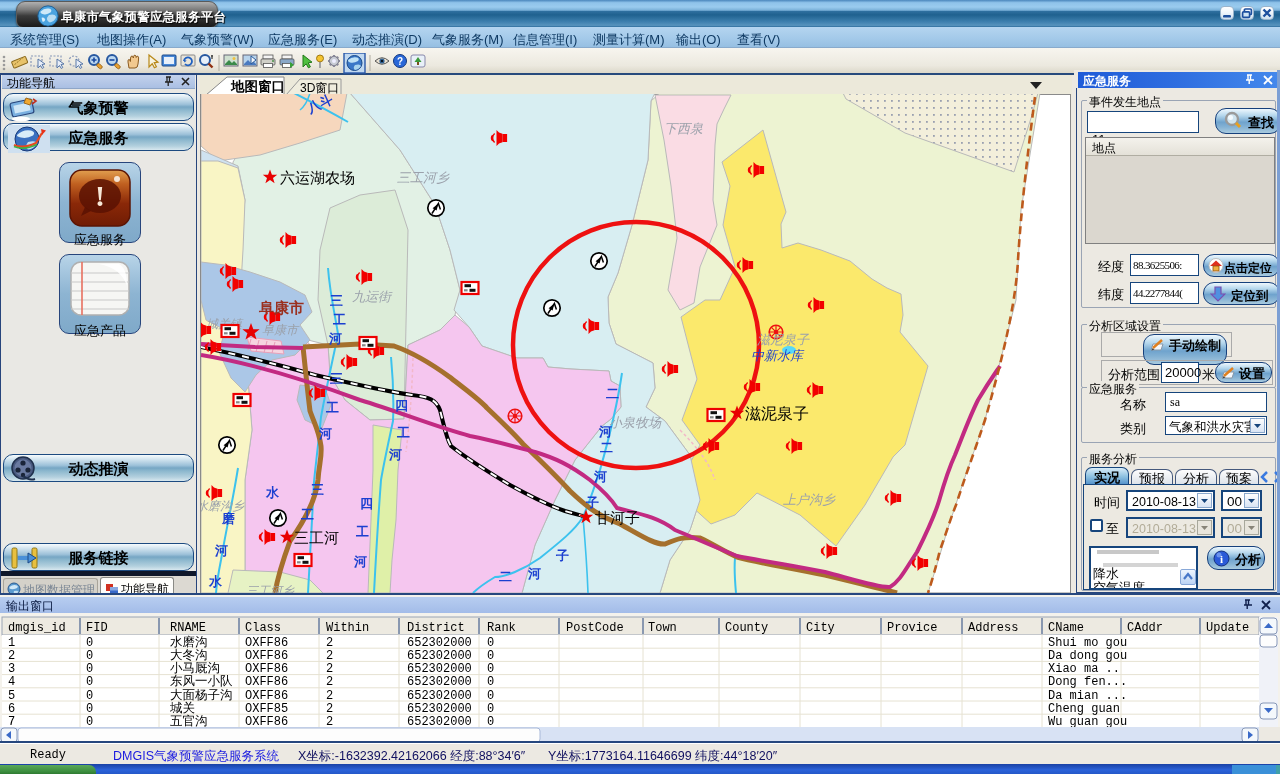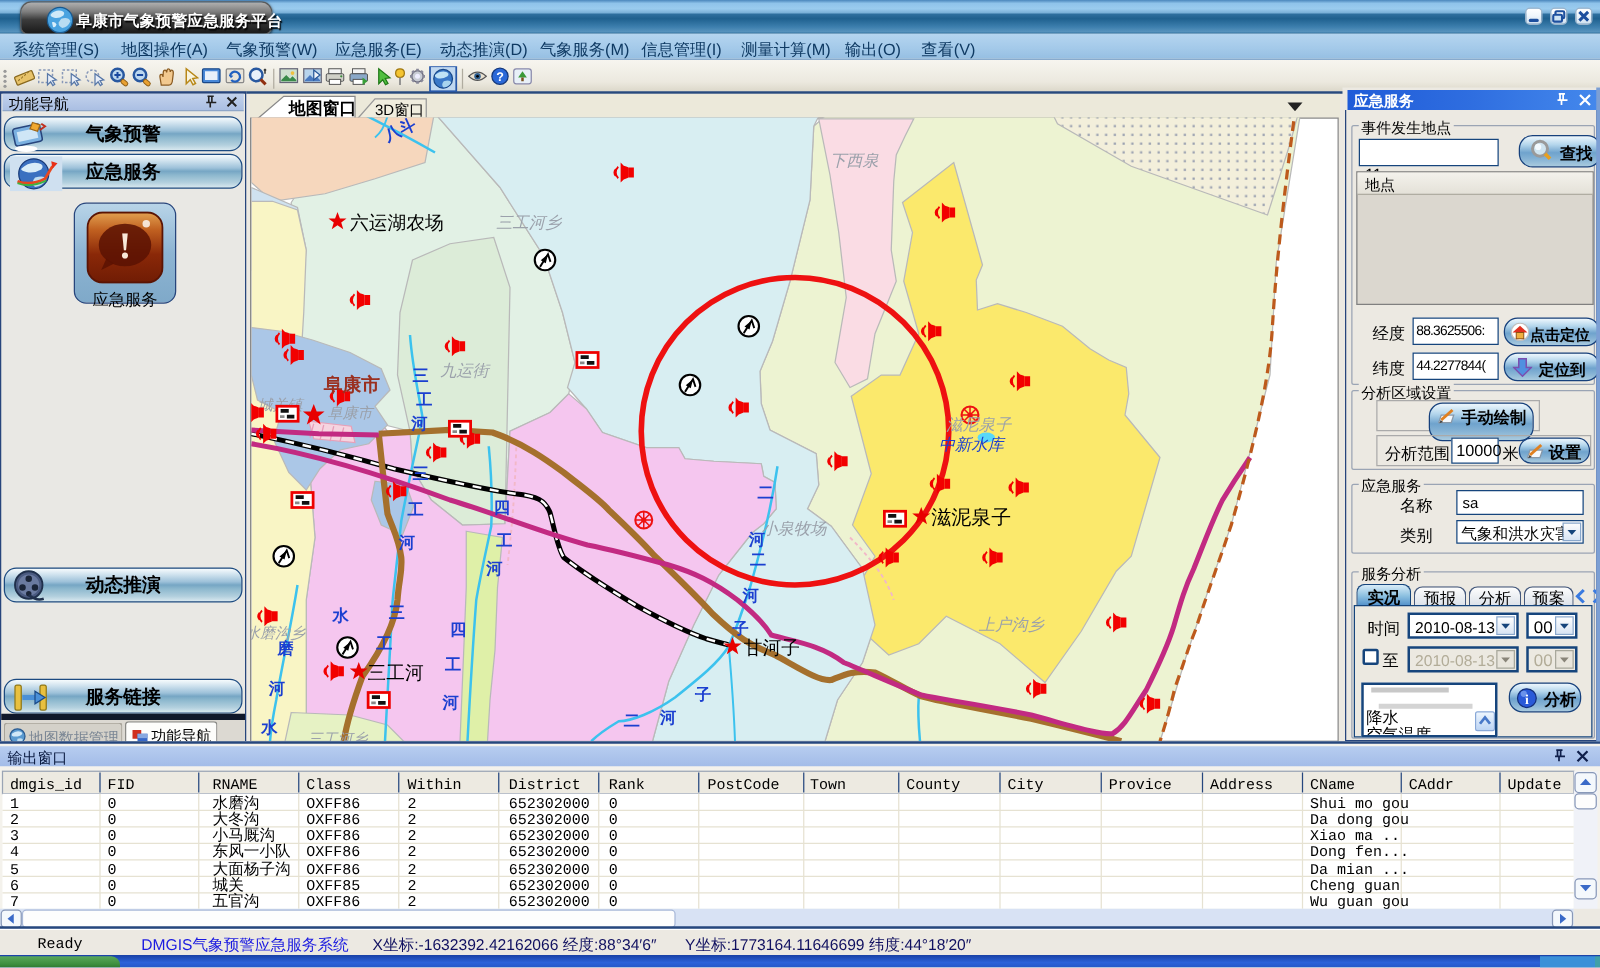--- a/index.html
+++ b/index.html
@@ -30,21 +30,21 @@
 .grplab{position:absolute;top:-7px;left:5px;background:#ece9e2;font-size:12px;padding:0 2px;color:#000}
 .tbx{position:absolute;background:#fff;border:1px solid #16457c;font-size:13px;color:#000}
 .pill{position:absolute;border:1px solid #16407c;border-radius:11px;background:linear-gradient(180deg,#eef7fd 0%,#b4d6ec 28%,#6fa3cd 55%,#85b2d4 75%,#a9cade 100%);font-size:13px;font-weight:bold;color:#000}
 
 #outputwin{left:0;top:593px;width:1280px;height:150px;background:#f4f2ec;border-top:2px solid #26477e}
 #ow-title{position:absolute;left:0;top:2px;width:1280px;height:16px;background:linear-gradient(180deg,#b7cdf0 0%,#a3bce8 100%);font-size:12px;color:#0a1a40;padding:1px 0 0 6px}
 #statusbar{left:0;top:743px;width:1280px;height:21px;background:#ece9e2;border-top:1px solid #fff;font-size:12px}
 #statusbar span{position:absolute;top:4px}
 #taskbar{left:0;top:764px;width:1280px;height:10px;background:linear-gradient(180deg,#1941a5 0%,#2b62d9 60%,#2458c8 100%)}
 #startbtn{position:absolute;left:0;top:1px;width:96px;height:9px;background:linear-gradient(180deg,#5aa85a 0%,#3d8f3f 70%,#2e7a31 100%);border-radius:0 7px 0 0}
-.mono{font-family:Liberation Sans, sans-serif}
+.mono{font-family:Liberation Serif, serif}
 </style></head><body>
 
 <div class="abs" id="titlebar"></div>
 <div class="abs" id="titletab">
  <svg width="24" height="24" style="position:absolute;left:19px;top:2px" viewBox="0 0 26 26">
   <circle cx="13" cy="13" r="11" fill="#4aa3e0" stroke="#1a5a90" stroke-width="1"></circle>
   <path d="M5,8 Q9,4 14,5 Q18,6 16,9 Q12,12 8,11 Q4,10 5,8Z" fill="#cfe9f8"></path>
   <path d="M14,12 Q20,10 22,14 Q20,19 15,20 Q11,18 12,15Z" fill="#b8dcf2"></path>
   <path d="M6,15 Q9,14 10,17 Q9,20 7,19Z" fill="#d8eefb"></path>
  </svg>
@@ -248,20 +248,29 @@
             <stop offset="0.6" stop-color="#8a2808"></stop>
             <stop offset="1" stop-color="#701c04"></stop>
           </linearGradient>
         </defs>
         <ellipse cx="31" cy="27" rx="21" ry="17" fill="#5a1202" opacity="0.85"></ellipse>
         <path d="M16,38 l-4,9 10,-5Z" fill="#5a1202" opacity="0.85"></path>
         <text x="31" y="37" text-anchor="middle" font-size="30" font-weight="bold" fill="#f8e8d8" font-family="Liberation Serif">!</text>
         <circle cx="48" cy="10" r="3" fill="#fff" opacity="0.8"></circle>
       </svg>
   <div style="margin-top:1px">应急服务</div>
+ </div>
+ <div class="bigbtn" style="top:179px;height:80px">
+  <svg width="62" height="57" style="margin-top:5px" viewBox="0 0 62 57">
+        <rect x="2" y="2" width="58" height="53" rx="10" fill="#f6f6f4" stroke="#b0b0b0" stroke-width="1.5"></rect>
+        <path d="M2,13 h58 M2,22 h58 M2,31 h58 M2,40 h58 M2,49 h58" stroke="#c8c8c8" stroke-width="1"></path>
+        <path d="M13,2 v53" stroke="#e87060" stroke-width="1.6"></path>
+        <path d="M30,4 Q52,8 58,26 Q58,8 50,4Z" fill="#fff" opacity="0.85"></path>
+      </svg>
+  <div style="margin-top:2px">应急产品</div>
  </div>
  <div class="navbtn" style="top:379px">动态推演
   <svg class="ic" width="34" height="27" viewBox="0 0 34 27">
         <circle cx="15" cy="12" r="11" fill="#4a5a80" stroke="#20304c" stroke-width="1.5"></circle>
         <circle cx="15" cy="12" r="8.5" fill="#6a7aa0"></circle>
         <g fill="#1a2438">
           <circle cx="15" cy="7" r="2.6"></circle>
           <circle cx="10" cy="14" r="2.6"></circle>
           <circle cx="20" cy="14" r="2.6"></circle>
           <circle cx="15" cy="19" r="2.2"></circle>
@@ -553,34 +562,34 @@
    <div style="position:absolute;left:16px;top:185px;font-size:13px">纬度</div>
    <div class="tbx mono" style="left:48px;top:181px;width:69px;height:22px;font-size:11px;letter-spacing:-0.6px;padding:4px 0 0 2px;overflow:hidden;white-space:nowrap">44.2277844(</div>
    <div class="pill" style="left:121px;top:181px;width:77px;height:23px">
      <svg width="16" height="16" style="position:absolute;left:6px;top:3px" viewBox="0 0 16 16">
             <path d="M5,1 h6 v7 h4 l-7,7 -7,-7 h4Z" fill="#5090e0" stroke="#7a50b0" stroke-width="1.2"></path>
           </svg>
      <span style="position:absolute;left:27px;top:5px;font-size:12.5px">定位到</span>
    </div>
   </div>
 
-  <div class="grp" style="left:4px;top:224px;width:195px;height:64px">
+  <div class="grp" style="left:4px;top:236px;width:195px;height:64px">
    <div class="grplab">分析区域设置</div>
    <div style="position:absolute;left:19px;top:7px;width:131px;height:25px;border:1px solid #aaa"></div>
    <div class="pill" style="left:61px;top:9px;width:84px;height:31px">
      <svg width="17" height="15" style="position:absolute;left:5px;top:3px" viewBox="0 0 17 15">
             <path d="M2,12 L12,12 14,6 4,6Z" fill="#f4f8fc" stroke="#8898a8" stroke-width="1"></path>
             <path d="M4,10 L13,2" stroke="#e08020" stroke-width="2.4"></path>
             <path d="M2.5,12.5 l3,-1 -2,-1.6Z" fill="#444"></path>
           </svg>
      <span style="position:absolute;left:25px;top:2px">手动绘制</span>
    </div>
    <div style="position:absolute;left:19px;top:35px;width:172px;height:25px;border:1px solid #aaa"></div>
    <div style="position:absolute;left:26px;top:41px;font-size:13px">分析范围</div>
-   <div class="tbx" style="left:79px;top:37px;width:38px;height:21px;padding:2px 0 0 3px">10000</div>
+   <div class="tbx" style="left:79px;top:37px;width:38px;height:21px;padding:2px 0 0 3px">20000</div>
    <div style="position:absolute;left:120px;top:41px;font-size:13px">米</div>
    <div class="pill" style="left:133px;top:37px;width:57px;height:21px;border-radius:10px">
      <svg width="17" height="15" style="position:absolute;left:4px;top:3px" viewBox="0 0 17 15">
             <path d="M2,12 L12,12 14,6 4,6Z" fill="#f4f8fc" stroke="#8898a8" stroke-width="1"></path>
             <path d="M4,10 L13,2" stroke="#e08020" stroke-width="2.4"></path>
             <path d="M2.5,12.5 l3,-1 -2,-1.6Z" fill="#444"></path>
           </svg>
      <span style="position:absolute;left:23px;top:2px">设置</span>
    </div>
   </div>

